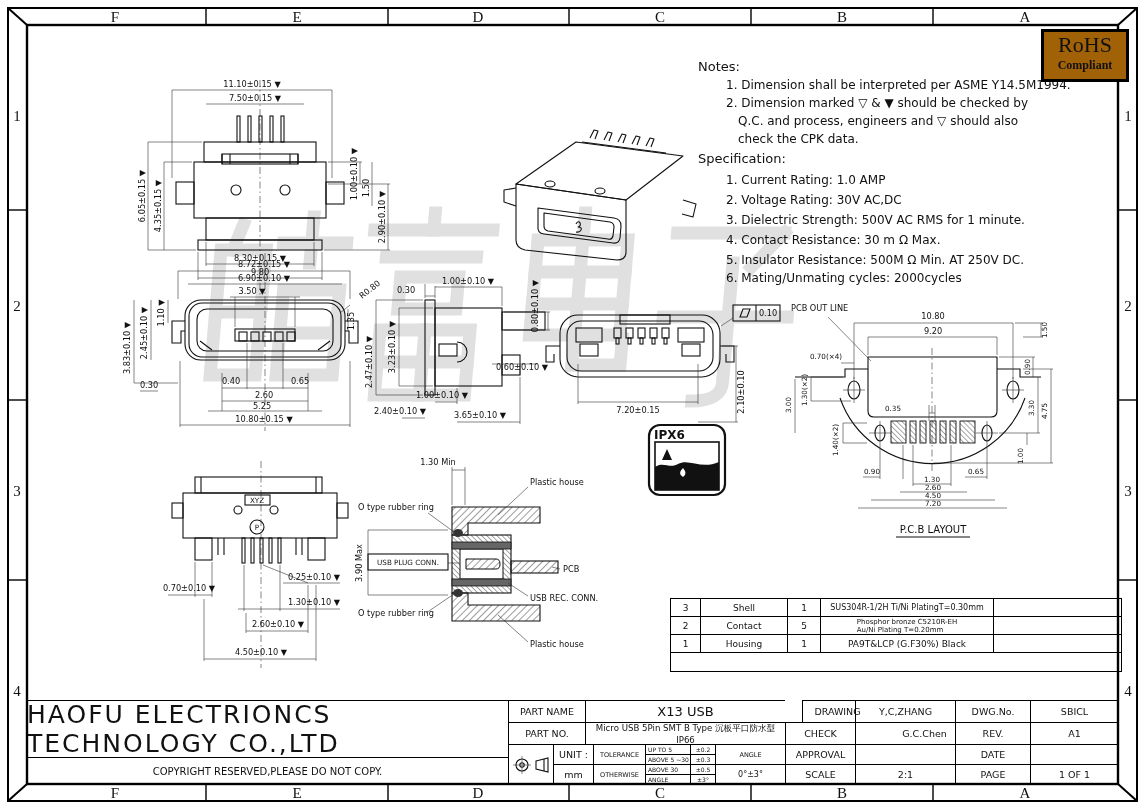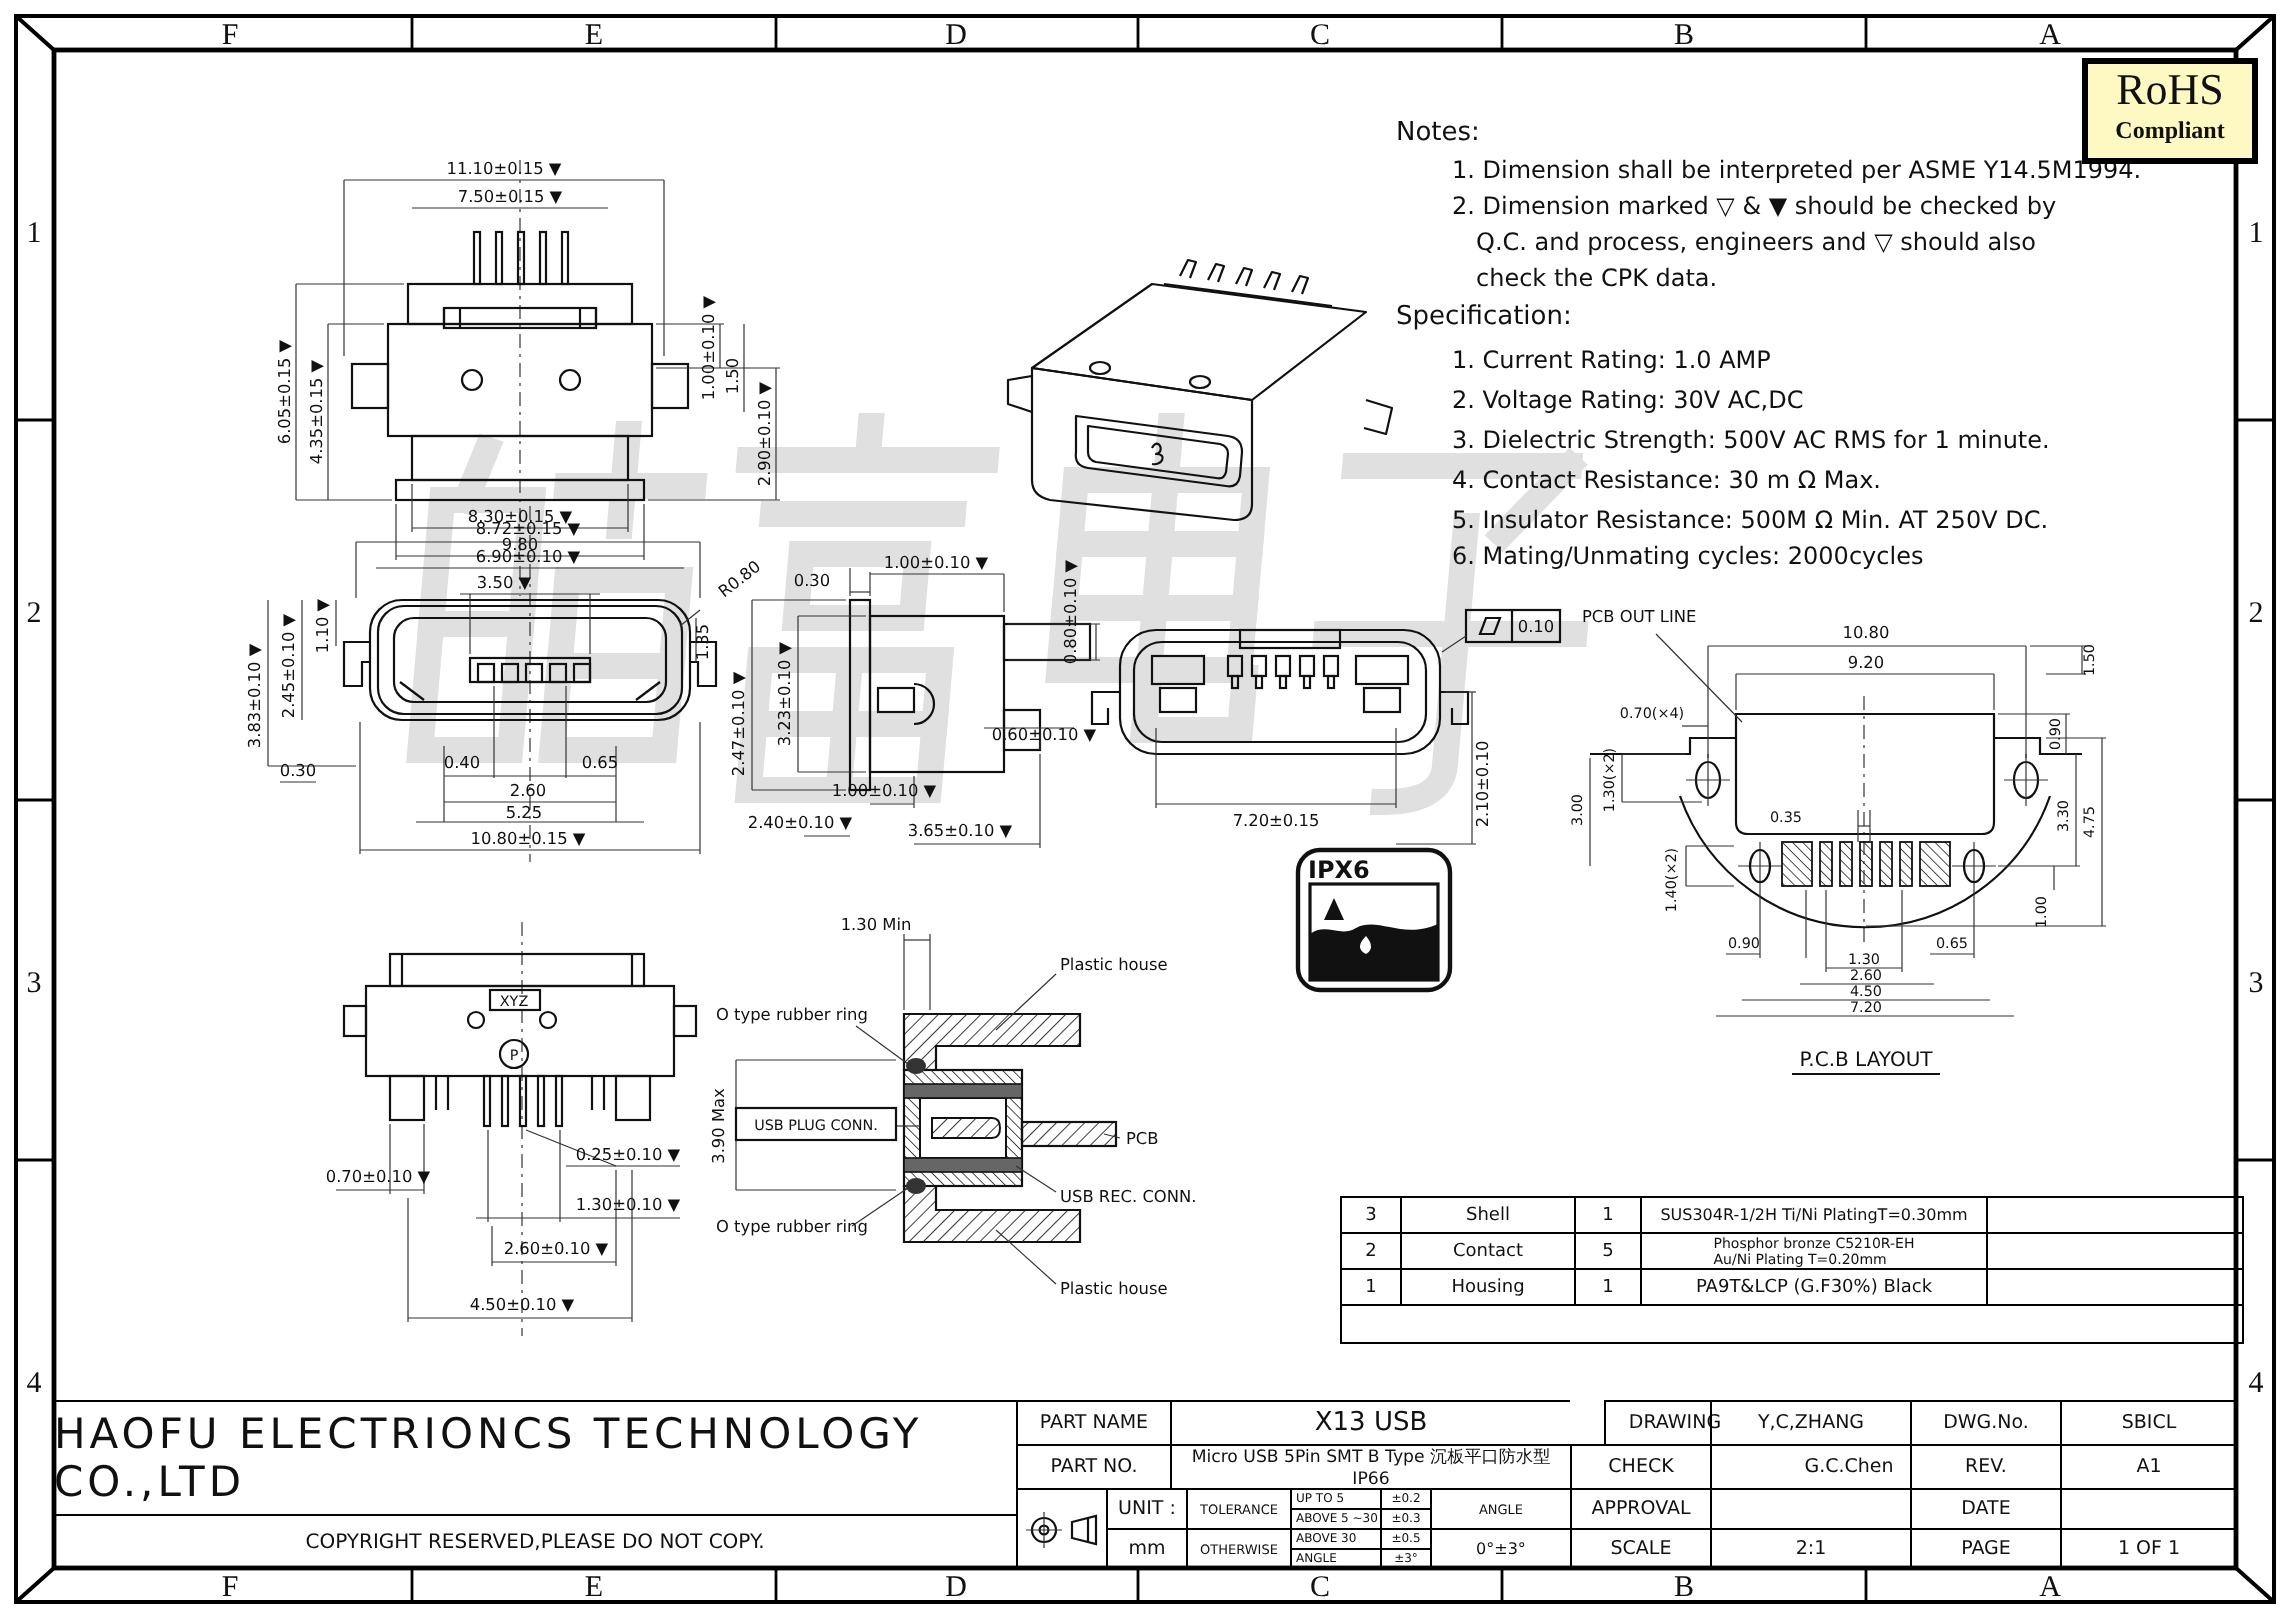--- a/index.html
+++ b/index.html
@@ -13,40 +13,40 @@
   .thin{stroke:#333;stroke-width:0.6;fill:none;}
   .dash{stroke:#333;stroke-width:0.6;fill:none;stroke-dasharray:7 3 1.5 3;}
   .wm{stroke:#e0e0e0;stroke-width:13;fill:none;stroke-linecap:square;}
   
   .notes{left:698px;top:56px;width:432px;font-size:12px;line-height:18px;}
   .notes .hd{font-size:13px;margin-top:2px;}
   .notes .it{padding-left:28px;}
   .notes .it2{padding-left:40px;}
   .notes .sp{margin-top:2px;}
   
-  .rohs{left:1041px;top:29px;width:82px;height:47px;border:3px solid #000;background:#fef9c3;
+  .rohs{left:1041px;top:29px;width:82px;height:47px;border:3px solid #000;background:#a16207;
         text-align:center;font-family:"Liberation Serif",serif;}
   .rohs .r1{font-size:22px;line-height:26px;}
   .rohs .r2{font-size:12px;font-weight:bold;line-height:14px;}
   
   .ptable{left:670px;top:598px;width:452px;height:74px;border:1px solid #000;box-sizing:border-box;
           display:grid;grid-template-columns:30px 87px 33px 173px 128px;grid-template-rows:18px 18px 18px 19px;
           font-size:9px;z-index:3;background:transparent;}
   .pc{border-right:1px solid #000;border-bottom:1px solid #000;display:flex;align-items:center;justify-content:center;text-align:center;overflow:hidden;}
   .pc:nth-child(5n){border-right:none;}
   .pc.last{border-bottom:none;margin-top:47px;}
   .pc .two{font-size:7px;line-height:8px;text-align:left;}
   .pc.fin8{font-size:8px;}
   
   .tblock{left:508px;top:700px;width:610px;height:84px;z-index:3;}
   .tb{position:absolute;box-sizing:border-box;border-left:1px solid #000;border-top:1px solid #000;
       display:flex;align-items:center;justify-content:center;font-size:9.5px;background:transparent;text-align:center;}
   .company{left:27px;top:700px;width:481px;height:84px;z-index:3;}
   .cn{position:absolute;left:0;top:0;width:481px;height:57px;box-sizing:border-box;border-top:1px solid #000;
-      display:flex;align-items:center;justify-content:center;font-size:21px;letter-spacing:2px;}
+      display:flex;align-items:center;justify-content:center;font-size:25px;letter-spacing:2px;}
   .cp{position:absolute;left:0;top:57px;width:481px;height:27px;box-sizing:border-box;border-top:1px solid #000000;
       display:flex;align-items:center;justify-content:center;font-size:10px;}
   .frame{left:0;top:0;z-index:6;pointer-events:none;}
   .zl{font-family:"Liberation Serif",serif;font-size:15px;}
 </style>
 </head>
 <body>
 
 <svg class="abs" style="left:215px;top:205px;z-index:0;" width="620" height="230" viewBox="0 0 620 230">
   <g transform="skewX(-5)" class="wm">

